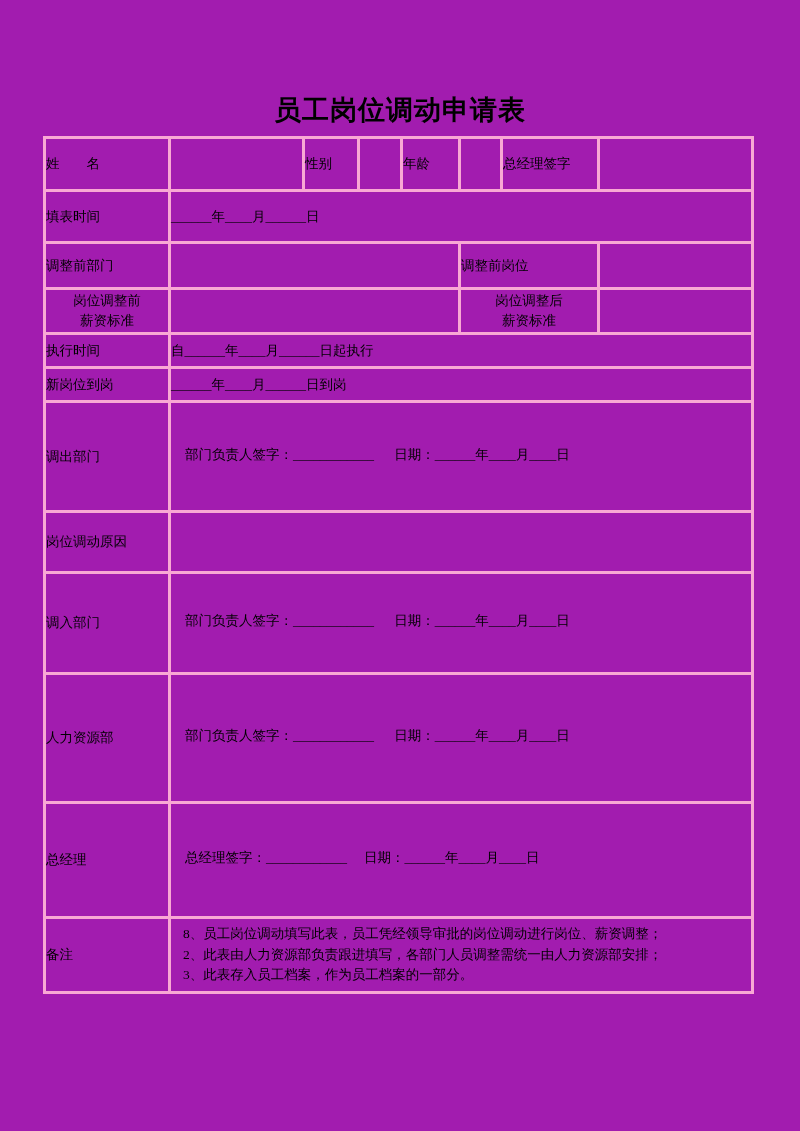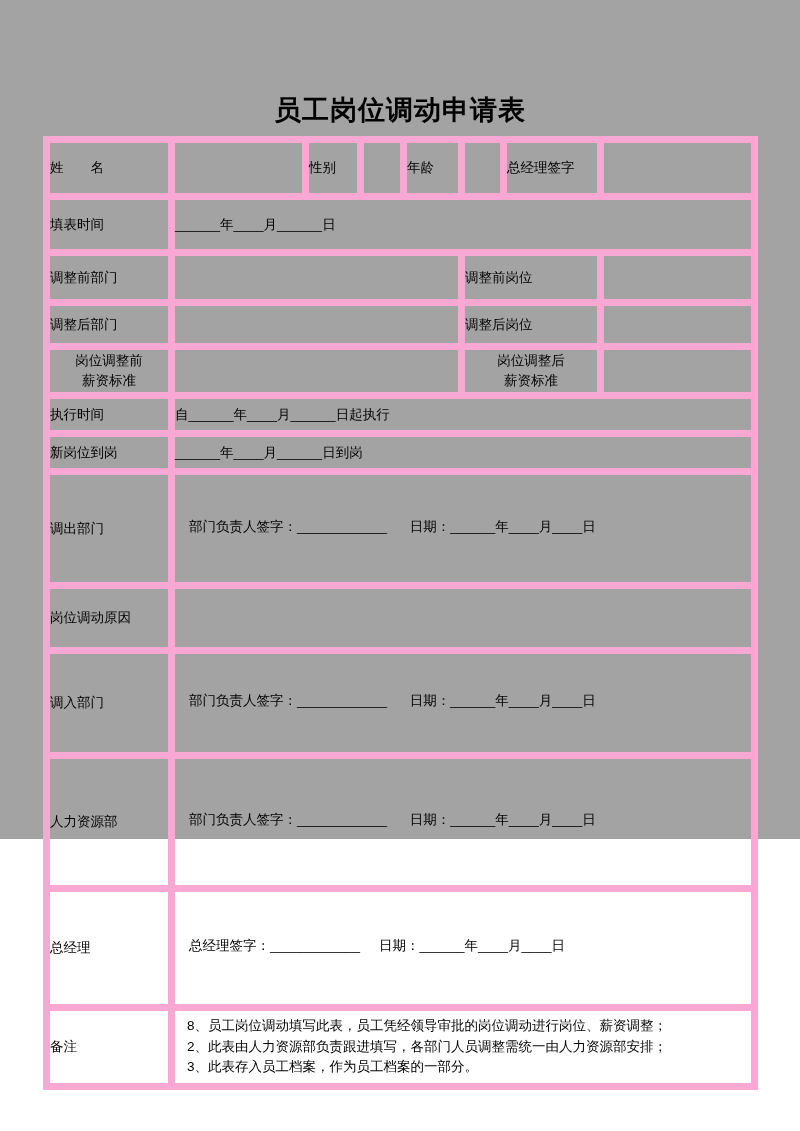--- a/index.html
+++ b/index.html
@@ -10,22 +10,22 @@
   body {
     width: 800px;
     height: 1131px;
     font-family: "Liberation Serif", "DejaVu Serif", serif;
     color: #000000;
     overflow: hidden;
   }
   .page {
     position: relative;
     width: 800px;
-    height: 839px;
-    background: #a3a3a3;
+    height: 1131px;
+    background: #a21caf;
     box-sizing: border-box;
   }
   .doc-title {
     position: absolute;
     top: 96px;
     left: 0;
     width: 800px;
     text-align: center;
     font-size: 27px;
     font-weight: bold;
@@ -35,26 +35,26 @@
   }
   table.form {
     position: absolute;
     top: 136px;
     left: 43px;
     width: 708px;
     border-collapse: collapse;
     table-layout: fixed;
   }
   table.form td {
-    border: 7px solid #f9a8d4;
+    border: 3px solid #f9a8d4;
     padding: 0;
     vertical-align: middle;
     font-size: 13.5px;
     line-height: 1.45;
-    font-family: Liberation Sans, sans-serif;
+    font-family: Liberation Serif, serif;
   }
   .lbl {
     padding: 4px 8px;
     white-space: nowrap;
   }
   .lbl-mid {
     padding: 4px 8px;
     white-space: nowrap;
   }
   .val {
@@ -132,26 +132,20 @@
       <td class="val big pad-left" colspan="7">______年____月______日</td>
     </tr>
 
     <tr>
       <td class="lbl" style="height:43px">调整前部门</td>
       <td class="val" colspan="4"></td>
       <td class="lbl-mid" colspan="2">调整前岗位</td>
       <td class="val"></td>
     </tr>
 
-    <tr>
-      <td class="lbl" style="height:37px">调整后部门</td>
-      <td class="val" colspan="4"></td>
-      <td class="lbl-mid" colspan="2">调整后岗位</td>
-      <td class="val"></td>
-    </tr>
 
     <tr>
       <td class="lbl twoline" style="height:42px">
         <span>岗位调整前</span><br>
         <span>薪资标准</span>
       </td>
       <td class="val" colspan="4"></td>
       <td class="lbl-mid twoline" colspan="2">
         <span>岗位调整后</span><br>
         <span>薪资标准</span>

